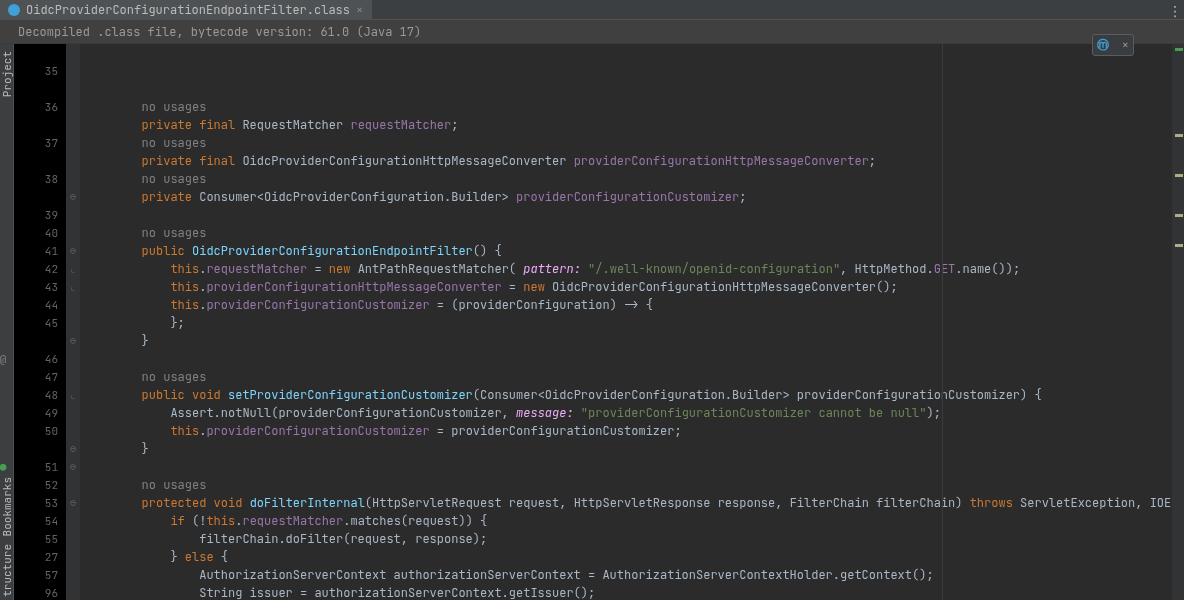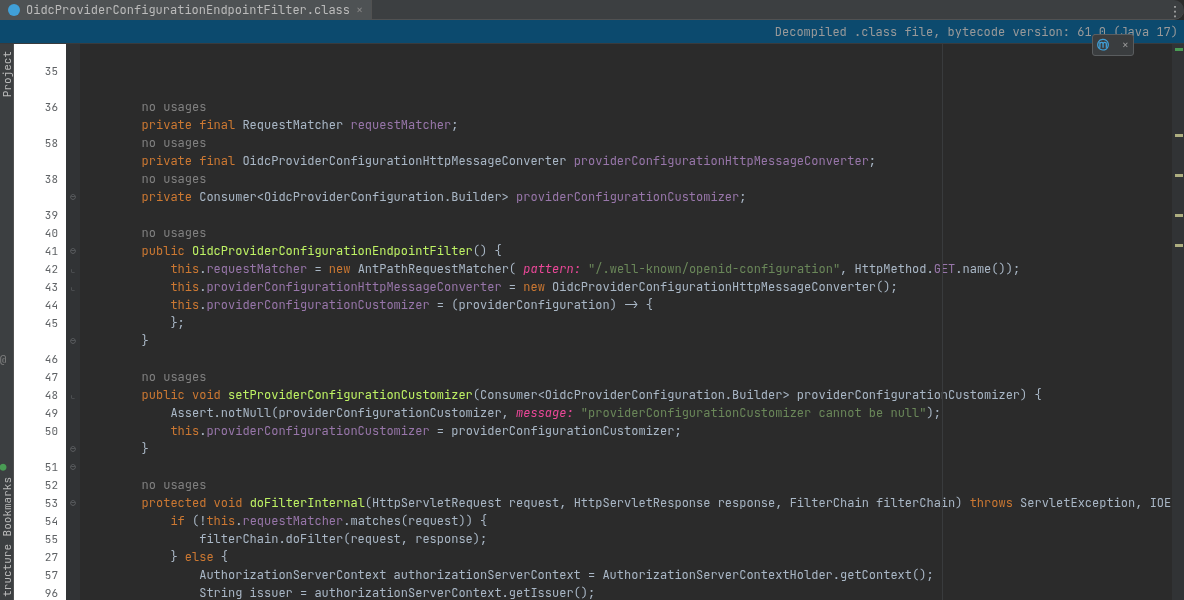--- a/index.html
+++ b/index.html
@@ -12,47 +12,46 @@
   height: 600px;
   overflow: hidden;
   position: relative;
 }
 .tabs {
   height: 20px;
   background: #3c3f41;
   display: flex;
   align-items: center;
   border-bottom: 1px solid #515151;
-  border-radius: 10px;
 }
 .tab {
   display: flex;
   align-items: center;
   background: #4e5254;
   height: 20px;
   padding: 0 8px;
   gap: 6px;
   border-right: 1px solid #515151;
 }
 .tab-icon {
   width: 12px; height: 12px;
   border-radius: 50%;
   background: #40a0d8;
   display: inline-flex; align-items:center; justify-content:center;
 }
 .tab-name { color: #bbb; }
 .tab-close { color: #888; font-size: 12px; line-height: 1; }
 .breadcrumb {
   height: 24px;
-  background: #0c4a6e;
+  background: #404040;
   border-bottom: 1px solid #393b3d;
   display: flex;
   align-items: center;
   padding: 0 6px;
-  justify-content: flex-end;
+  justify-content: space-between;
   color: #999;
 }
 .breadcrumb .left { padding-left: 12px; }
 .breadcrumb .right a { color: #589df6; margin-left: 14px; text-decoration: none; }
 .editor-wrap {
   display: flex;
   height: calc(600px - 44px);
   position: relative;
 }
 .left-toolbar {
@@ -67,21 +66,21 @@
 }
 .left-toolbar .tool {
   writing-mode: vertical-rl;
   transform: rotate(180deg);
   color: #bbb;
   font-size: 11px;
   padding: 3px 0;
 }
 .gutter {
   width: 52px;
-  background: #ffffff;
+  background: #000000;
   text-align: right;
   color: #606366;
   padding: 0 8px 3px 0;
   line-height: 18px;
   font-size: 11px;
   position: relative;
 }
 .fold-gutter {
   width: 14px;
   background: #313335;
@@ -95,25 +94,25 @@
   background: #2b2b2b;
   line-height: 18px;
   white-space: pre;
   overflow: hidden;
   position: relative;
   padding-left: 4px;
 }
 .code-line { height: 18px; }
 .kw { color: #cc7832; }
 .ty { color: #a9b7c6; }
-.fn { color: #bef264; }
+.fn { color: #7dd3fc; }
 .str { color: #6a8759; }
 .cmt { color: #808080; }
 .fld { color: #9876aa; }
-.hint { color: #ec4899; font-style: italic; }
+.hint { color: #f0abfc; font-style: italic; }
 .it { }
 .right-marker {
   width: 12px;
   background: #313335;
   position: relative;
 }
 .right-marker .mark { position: absolute; right:1px; width:8px; height:3px; background: #aeae80; }
 .right-marker .mark.green { background: #499c54; }
 .vline { position:absolute; top:0; bottom:0; width:1px; background:#393b3d; left:862px; }
 .float-badge {
@@ -152,21 +151,21 @@
     <span class="tool">Project</span>
     <span class="tool" style="margin-top:auto">Bookmarks</span>
     <span class="tool">tructure</span>
   </div>
   <div class="gutter" id="gutter">
       <div class="code-line" style="position: relative;"></div>
       <div class="code-line" style="position: relative;">35</div>
       <div class="code-line" style="position: relative;"></div>
       <div class="code-line" style="position: relative;">36</div>
       <div class="code-line" style="position: relative;"></div>
-      <div class="code-line" style="position: relative;">58</div>
+      <div class="code-line" style="position: relative;">37</div>
       <div class="code-line" style="position: relative; margin-top: 18px;">38</div>
       <div class="code-line" style="position: relative;"></div>
       <div class="code-line" style="position: relative;">39</div>
       <div class="code-line" style="position: relative;">40</div>
       <div class="code-line" style="position: relative;">41</div>
       <div class="code-line" style="position: relative;">42</div>
       <div class="code-line" style="position: relative;">43</div>
       <div class="code-line" style="position: relative;">44</div>
       <div class="code-line" style="position: relative;">45</div>
       <div class="code-line" style="position: relative;"></div>

